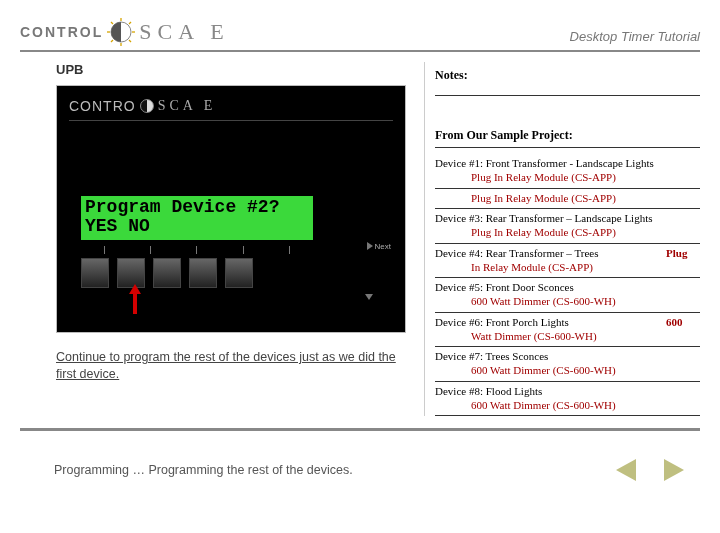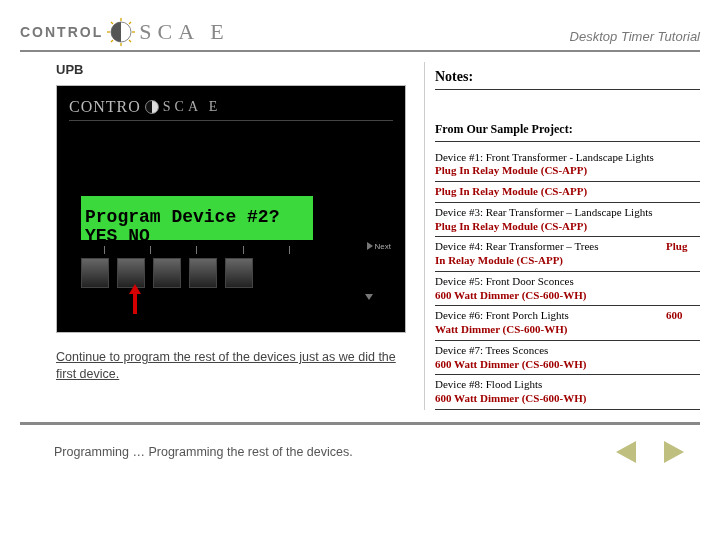--- a/index.html
+++ b/index.html
@@ -18,54 +18,54 @@
   
   .main { display: flex; margin: 10px 8px 0 8px; }
   .left { width: 404px; padding-left: 36px; }
   .right { width: 276px; border-left: 1px solid #ccc; padding-left: 10px; font-family: 'Times New Roman', Times, serif; font-size: 11px; line-height: 1.25; color: #000; }
 
   .section-title { font-size: 13px; font-weight: bold; font-family: Verdana, Geneva, sans-serif; margin-bottom: 8px; }
 
   
   .panel { width: 350px; height: 248px; background: #000; border: 1px solid #bbb; position: relative; }
   .panel-brand { position: absolute; top: 12px; left: 12px; display: flex; align-items: center; gap: 4px; }
-  .pb-left { font-size: 16px; color: #bbb; letter-spacing: 1px; font-family: Liberation Serif, serif; }
+  .pb-left { font-size: 14px; color: #bbb; letter-spacing: 1px; }
   .pb-clock { width: 14px; height: 14px; border-radius: 50%; background: linear-gradient(90deg, #111 50%, #ddd 50%); border: 1px solid #888; }
   .pb-right { font-family: Georgia, serif; font-size: 14px; color: #aaa; letter-spacing: 4px; }
   .panel-rule { position: absolute; top: 34px; left: 12px; right: 12px; border-top: 1px solid #444; }
-  .lcd { position: absolute; top: 110px; left: 24px; width: 232px; height: 44px; background: #3bd93b; font-family: 'Courier New', monospace; font-size: 18px; font-weight: bold; color: #000; padding: 12px 4px; line-height: 1.05; overflow: hidden; }
+  .lcd { position: absolute; top: 110px; left: 24px; width: 232px; height: 44px; background: #3bd93b; font-family: 'Courier New', monospace; font-size: 18px; font-weight: bold; color: #000; padding: 2px 4px; line-height: 1.05; overflow: hidden; }
   .ticks { position: absolute; top: 160px; left: 24px; width: 232px; display: flex; justify-content: space-around; }
   .ticks span { width: 1px; height: 8px; background: #777; }
   .knobs { position: absolute; top: 172px; left: 24px; display: flex; gap: 8px; }
   .knob { width: 28px; height: 30px; background: linear-gradient(180deg, #666 0%, #222 100%); border: 1px solid #444; }
   .nav-label { position: absolute; right: 14px; font-size: 8px; color: #aaa; font-family: Arial, sans-serif; }
   .nav-next { top: 156px; }
   .nav-dn { top: 210px; }
   .nav-arrow { position: absolute; right: 32px; width: 0; height: 0; }
   .arrow-right { top: 156px; border-top: 4px solid transparent; border-bottom: 4px solid transparent; border-left: 6px solid #777; }
   .arrow-down { top: 208px; border-left: 4px solid transparent; border-right: 4px solid transparent; border-top: 6px solid #777; }
   .red-ptr { position: absolute; left: 72px; bottom: 18px; display: flex; flex-direction: column; align-items: center; }
   .red-ptr .head { width: 0; height: 0; border-left: 6px solid transparent; border-right: 6px solid transparent; border-bottom: 10px solid #d40000; }
   .red-ptr .stem { width: 4px; height: 20px; background: #d40000; }
 
   .caption { margin-top: 16px; width: 350px; font-size: 12.5px; line-height: 1.35; color: #444; text-decoration: underline; }
 
   
-  .notes-head { font-weight: bold; font-size: 14px; margin: 6px 0; border-bottom: 1px solid #333; padding-bottom: 3px; }
+  .notes-head { font-weight: bold; font-size: 12px; margin: 6px 0; border-bottom: 1px solid #333; padding-bottom: 12px; }
   .notes-sub { font-weight: bold; font-size: 12px; margin-bottom: 6px; border-bottom: 1px solid #333; padding-bottom: 4px; margin-top: 32px; }
   .dev { padding: 3px 0; border-bottom: 1px solid #333; }
   .dev .l1 { display: block; }
-  .dev .l2 { display: block; font-weight: bold; color: #a00000; }
+  .dev .l2 { display: block; font-weight: normal; color: #a00000; margin-left: 36px; }
   .dev.split { display: flex; gap: 0; }
   .dev.split .col { flex: 1; }
   .dev.split .ext { width: 34px; font-weight: bold; color: #a00000; text-align: left; }
 
   
   .ftr-rule { border: 0; border-top: 3px solid #888; margin: 12px 8px 0 8px; }
-  .ftr { display: flex; justify-content: space-between; align-items: center; margin: 16px 24px 0 42px; }
+  .ftr { display: flex; justify-content: space-between; align-items: center; margin: 28px 24px 0 42px; }
   .ftr-text { font-size: 12.5px; color: #555; }
   .ftr-nav { display: flex; gap: 28px; }
   .navbtn { width: 0; height: 0; }
   .navbtn.prev { border-top: 11px solid transparent; border-bottom: 11px solid transparent; border-right: 20px solid #bfbf80; }
   .navbtn.next { border-top: 11px solid transparent; border-bottom: 11px solid transparent; border-left: 20px solid #bfbf80; }
 </style>
 </head>
 <body>
 
 <div class="page">

